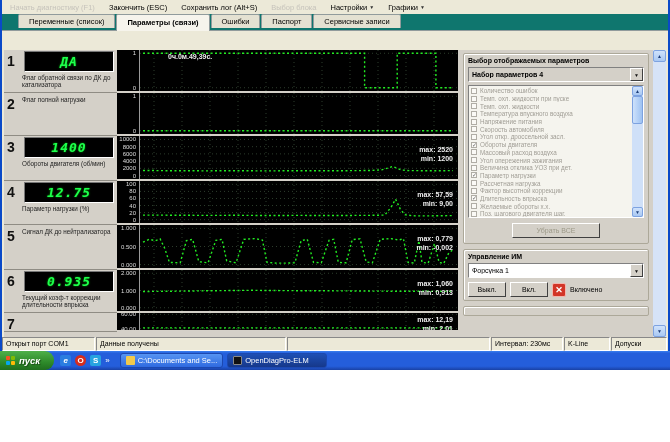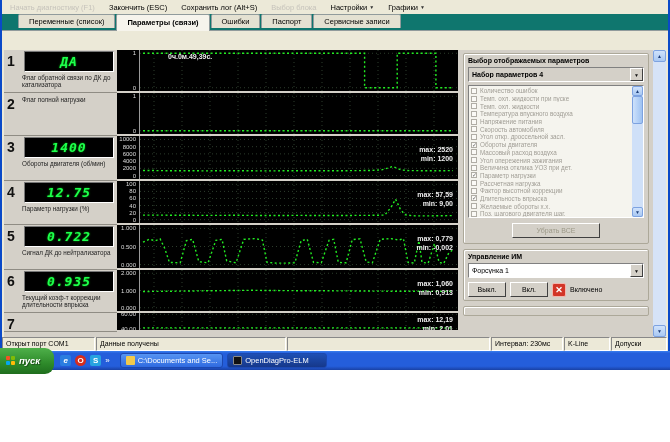--- a/index.html
+++ b/index.html
@@ -68,21 +68,21 @@
 
   .outer-scroll { width:13px; flex:none; background:#d6e3f7; position:relative; }
   .outer-scroll .sb-btn { width:13px; height:12px; line-height:11px; }
 
   
   .statusbar { position:absolute; left:0; bottom:0; width:100%; height:14px; background:#ece9d8; display:flex; }
   .st-cell { border:1px solid; border-color:#888 #fff #fff #888; font-size:7px; color:#000; line-height:12px; padding-left:3px; white-space:nowrap; overflow:hidden; margin-right:1px; }
 
   
   .taskbar { position:absolute; left:0; top:351px; width:670px; height:19px; background:linear-gradient(180deg,#3a80f0 0%,#245edb 12%,#245edb 80%,#1941a5 100%); display:flex; align-items:center; }
-  .startbtn { height:26px; padding:0 14px 0 6px; background:linear-gradient(180deg,#4eb04a,#2e8a2a 60%,#1f6e1e); border-radius:0 9px 9px 0; display:flex; align-items:center; gap:4px; color:#fff; font-weight:bold; font-style:italic; font-size:9.5px; text-shadow:1px 1px 1px #1a4a18; }
+  .startbtn { height:19px; padding:0 14px 0 6px; background:linear-gradient(180deg,#4eb04a,#2e8a2a 60%,#1f6e1e); border-radius:0 9px 9px 0; display:flex; align-items:center; gap:4px; color:#fff; font-weight:bold; font-style:italic; font-size:9.5px; text-shadow:1px 1px 1px #1a4a18; }
   .winflag { width:9px; height:9px; display:grid; grid-template-columns:4px 4px; grid-template-rows:4px 4px; gap:1px; }
   .winflag i { display:block; border-radius:1px; }
   .ql { display:flex; align-items:center; gap:4px; padding:0 6px; }
   .ql-icon { width:11px; height:11px; border-radius:2px; font-size:8px; font-weight:bold; color:#fff; text-align:center; line-height:11px; }
   .chev { color:#fff; font-size:8px; }
   .taskbtn { height:15px; margin-left:4px; padding:0 5px; min-width:100px; max-width:110px; background:linear-gradient(180deg,#5694f2,#2f6ae0); border:1px solid #1c48b0; border-radius:3px; display:flex; align-items:center; gap:3px; color:#fff; font-size:7.5px; white-space:nowrap; overflow:hidden; }
   .taskbtn.active { background:linear-gradient(180deg,#1e4fb4,#16388a); }
   .tb-ico { width:9px; height:9px; flex:none; border-radius:1px; }
   .tray { margin-left:auto; height:19px; background:linear-gradient(180deg,#2a9ef2 0%,#0f7ad8 50%,#0a5cb8 100%); border-left:1px solid #0a4a9a; display:flex; align-items:center; gap:3px; padding:0 5px; }
   .tray-lang { color:#fff; font-size:7.5px; font-weight:bold; padding:0 4px; }
@@ -150,23 +150,20 @@
           </div>
           <div class="p-row" style="height: 44px;">
             <span class="p-num">4</span>
             <div class="p-lcd">
               <span class="p-val">12.75</span>
             </div>
             <div class="p-label">Параметр нагрузки (%)</div>
           </div>
           <div class="p-row" style="height: 45px;">
             <span class="p-num">5</span>
-            <div class="p-lcd">
-              <span class="p-val">0.722</span>
-            </div>
             <div class="p-label">Сигнал ДК до нейтрализатора</div>
           </div>
           <div class="p-row" style="height: 43px;">
             <span class="p-num">6</span>
             <div class="p-lcd">
               <span class="p-val">0.935</span>
             </div>
             <div class="p-label">Текущий коэф-т коррекции длительности впрыска</div>
           </div>
           <div class="p-row" style="height: 19px;">

